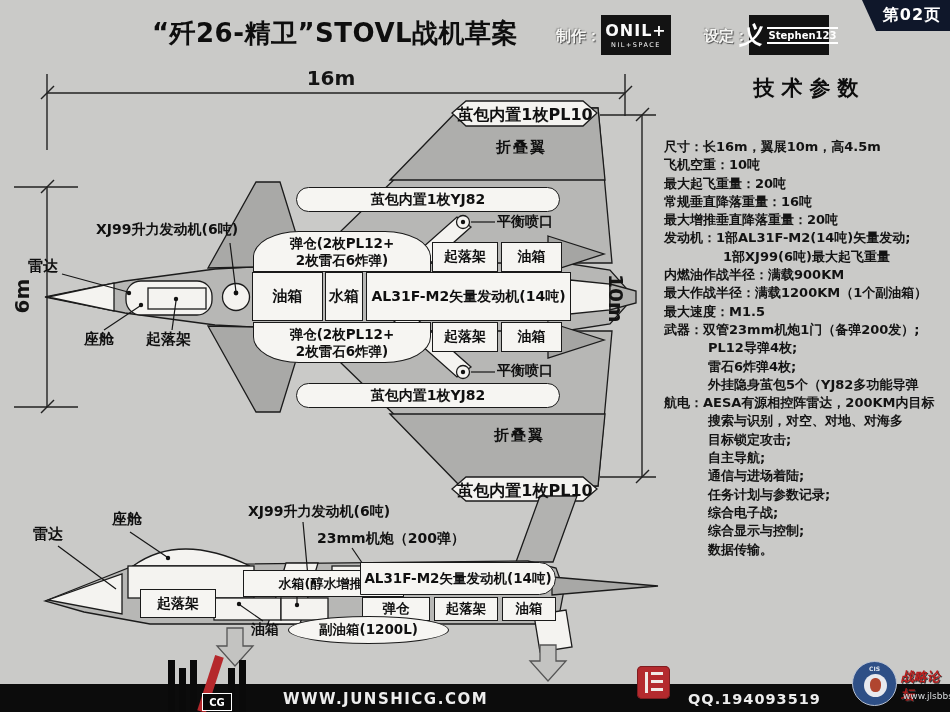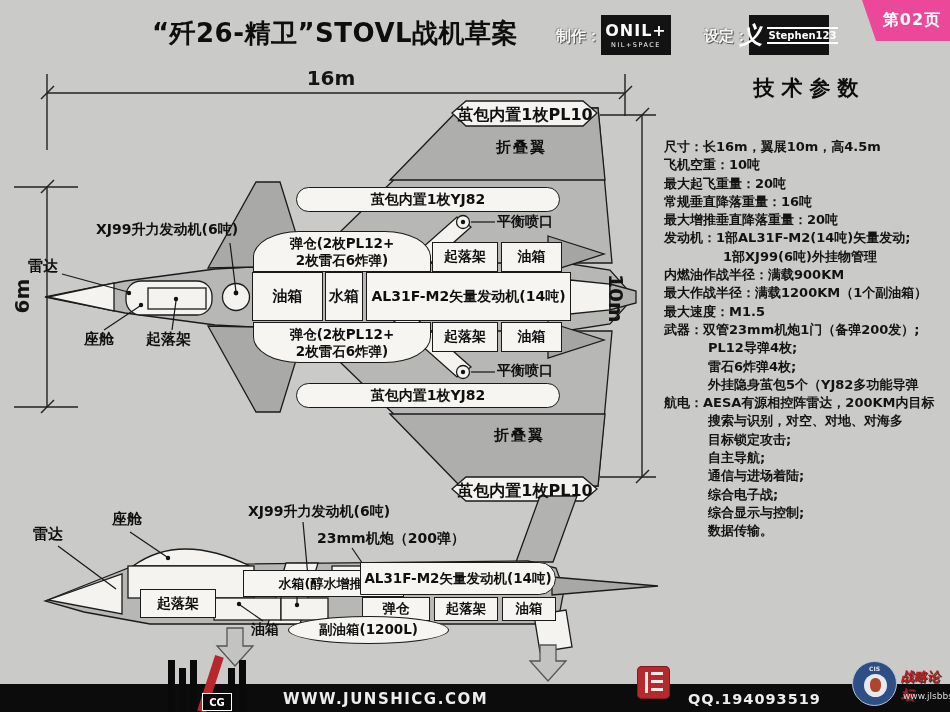--- a/index.html
+++ b/index.html
@@ -25,21 +25,21 @@
   .hdr-lbl{position:absolute;z-index:3;font-size:15px;font-weight:700;color:#f4f4f2;
            text-shadow:1px 1px 1px #4a4a4a,-1px -1px 1px #9a9a98}
   #maker-logo{position:absolute;left:601px;top:15px;width:70px;height:40px;background:#131313;z-index:3;
               display:flex;flex-direction:column;align-items:center;justify-content:center;color:#fafafa}
   #maker-logo .m1{font-size:16px;font-weight:700;letter-spacing:1px}
   #maker-logo .m2{font-size:6.5px;letter-spacing:1.5px;margin-top:1px}
   #designer-logo{position:absolute;left:749px;top:15px;width:80px;height:40px;background:#131313;z-index:3;
                  display:flex;align-items:center;justify-content:center;gap:4px;color:#fff}
   .d-glyph{font-size:23px;font-weight:700;font-style:italic}
   .d-name{font-size:10px;font-weight:700;border-top:2px solid #fff;border-bottom:2px solid #fff;padding:1px 2px}
-  #page-tab{position:absolute;left:862px;top:0;width:88px;height:41px;background:#ec4899;z-index:3;
+  #page-tab{position:absolute;left:862px;top:0;width:88px;height:31px;background:#0f172a;z-index:3;
             clip-path:polygon(0 0,100% 0,100% 100%,16% 100%);display:flex;align-items:center;justify-content:center;padding-left:12px}
   #page-tab span{color:#fff;font-size:16px;font-weight:700;letter-spacing:1px}
   
   #specs{position:absolute;left:664px;top:74px;width:284px;z-index:3}
   #specs .sp-title{font-size:21px;font-weight:700;text-align:center;letter-spacing:7px;padding-left:7px;
                    color:#0d0d0d;margin-bottom:36px}
   .sp{font-size:13px;font-weight:700;line-height:18.3px;color:#131313;white-space:nowrap}
   .ind1{padding-left:59px}
   .ind2{padding-left:44px}
   
@@ -222,33 +222,34 @@
   <div class="box" style="left:288px;top:616px;width:161px;height:28px;font-size:13.5px;border-radius:50%">副油箱(1200L)</div>
 
   <div id="specs">
     <div class="sp-title">技术参数</div>
     <div class="sp">尺寸：长16m，翼展10m，高4.5m</div>
     <div class="sp">飞机空重：10吨</div>
     <div class="sp">最大起飞重量：20吨</div>
     <div class="sp">常规垂直降落重量：16吨</div>
     <div class="sp">最大增推垂直降落重量：20吨</div>
     <div class="sp">发动机：1部AL31F-M2(14吨)矢量发动;</div>
-    <div class="sp ind1">1部XJ99(6吨)外挂物管理</div>
+    <div class="sp ind1">1部XJ99(6吨)最大起飞重量</div>
     <div class="sp">内燃油作战半径：满载900KM</div>
     <div class="sp">最大作战半径：满载1200KM（1个副油箱）</div>
     <div class="sp">最大速度：M1.5</div>
     <div class="sp">武器：双管23mm机炮1门（备弹200发）;</div>
     <div class="sp ind2">PL12导弹4枚;</div>
     <div class="sp ind2">雷石6炸弹4枚;</div>
     <div class="sp ind2">外挂隐身茧包5个（YJ82多功能导弹</div>
     <div class="sp">航电：AESA有源相控阵雷达，200KM内目标</div>
     <div class="sp ind2">搜索与识别，对空、对地、对海多</div>
     <div class="sp ind2">目标锁定攻击;</div>
     <div class="sp ind2">自主导航;</div>
     <div class="sp ind2">通信与进场着陆;</div>
+    <div class="sp ind2">任务计划与参数记录;</div>
     <div class="sp ind2">综合电子战;</div>
     <div class="sp ind2">综合显示与控制;</div>
     <div class="sp ind2">数据传输。</div>
   </div>
 
   <div id="footer-bar"></div>
   <div id="cg-logo">
     <span class="bar b1"></span>
       <span class="bar b2"></span>
       <span class="bar b3"></span>

